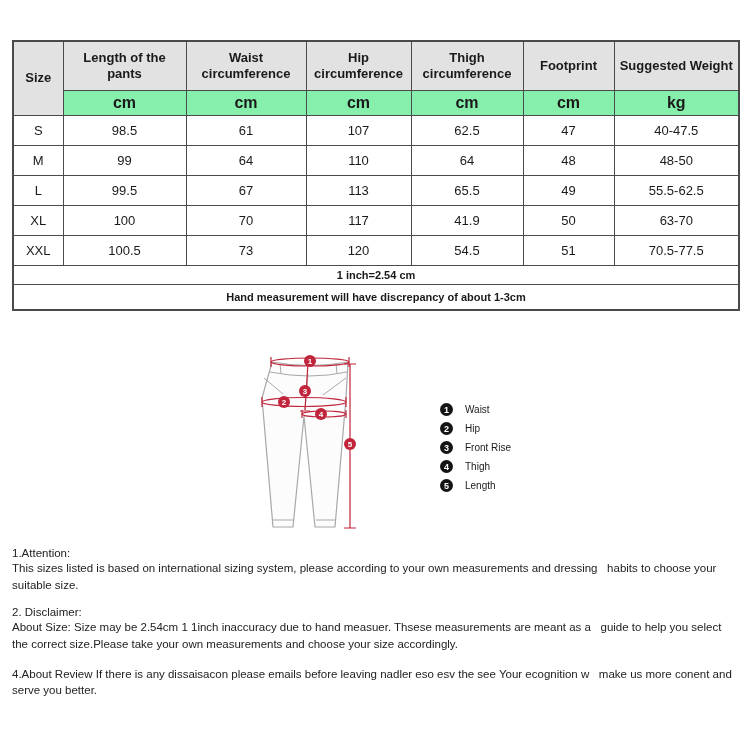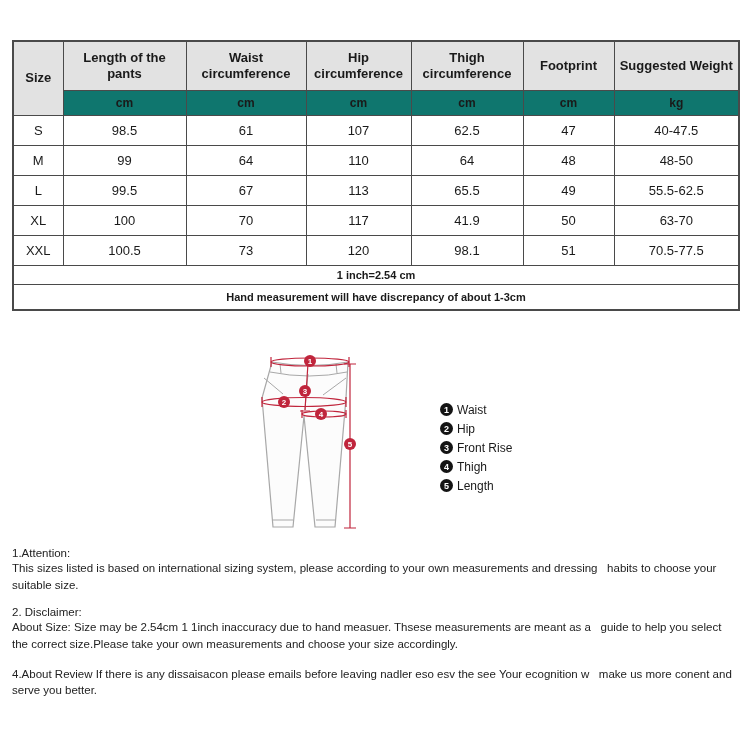--- a/index.html
+++ b/index.html
@@ -25,40 +25,40 @@
     text-align: center;
     vertical-align: middle;
     padding: 0 2px;
   }
   tr.head-row th {
     background: #e2e2e2;
     font-size: 13px; font-weight: bold;
     height: 48px; line-height: 1.25;
   }
   tr.unit-row th {
-    background: #0f766e;
-    font-size: 12px; font-weight: bold;
+    background: #86efac;
+    font-size: 16px; font-weight: bold;
     height: 24px;
   }
   tr.data-row td { font-size: 13px; font-weight: normal; height: 29px; background: #ffffff; }
   tr.foot-row-1 td { font-size: 11px; font-weight: bold; height: 18px; background: #ffffff; text-align: center; }
   tr.foot-row-2 td { font-size: 11px; font-weight: bold; height: 24px; background: #ffffff; margin-top: 26px; }
 
   
   .pants-svg { position: absolute; left: 250px; top: 348px; width: 120px; height: 190px; }
   .legend { position: absolute; left: 440px; top: 400px; }
   .legend-item { display: flex; align-items: center; height: 19px; }
   .legend-dot {
     width: 13px; height: 13px; border-radius: 50%;
     background: #141414; color: #ffffff;
     font-size: 9px; font-weight: bold;
     display: inline-flex; align-items: center; justify-content: center;
     flex: 0 0 13px;
   }
-  .legend-label { margin-left: 4px; font-size: 12px; color: #1a1a1a; }
+  .legend-label { margin-left: 12px; font-size: 10px; color: #1a1a1a; }
 
   
   .notes { position: absolute; left: 12px; top: 547px; width: 728px; }
   .note { margin-bottom: 13px; }
   .note-h { font-size: 11.5px; color: #222; margin-bottom: 1px; }
   .note-h:empty { display: none; margin: 0; }
   .note-b { font-size: 11.5px; color: #222; line-height: 1.45; white-space: pre-wrap; }
 </style>
 </head>
 <body>
@@ -129,21 +129,21 @@
         <td>117</td>
         <td>41.9</td>
         <td>50</td>
         <td>63-70</td>
       </tr>
       <tr class="data-row">
         <td>XXL</td>
         <td>100.5</td>
         <td>73</td>
         <td>120</td>
-        <td>98.1</td>
+        <td>54.5</td>
         <td>51</td>
         <td>70.5-77.5</td>
       </tr>
       <tr class="foot-row-1">
         <td colspan="7">1 inch=2.54 cm</td>
       </tr>
       <tr class="foot-row-2">
         <td colspan="7">Hand measurement will have discrepancy of about 1-3cm</td>
       </tr>
     </tbody>

